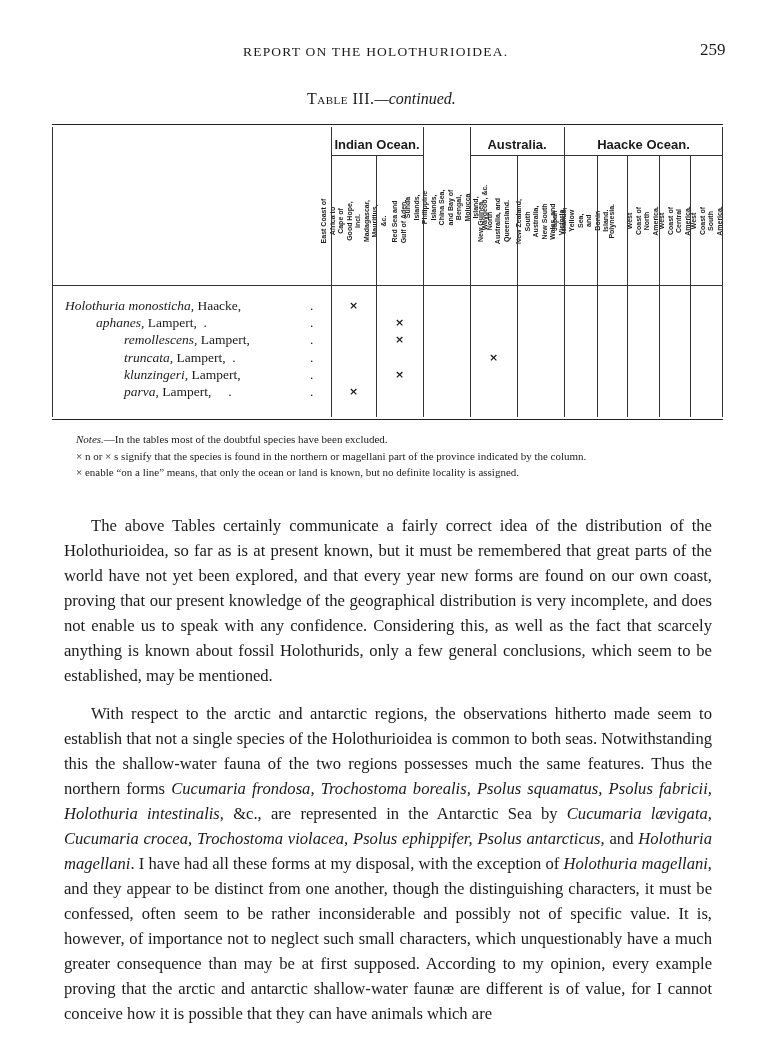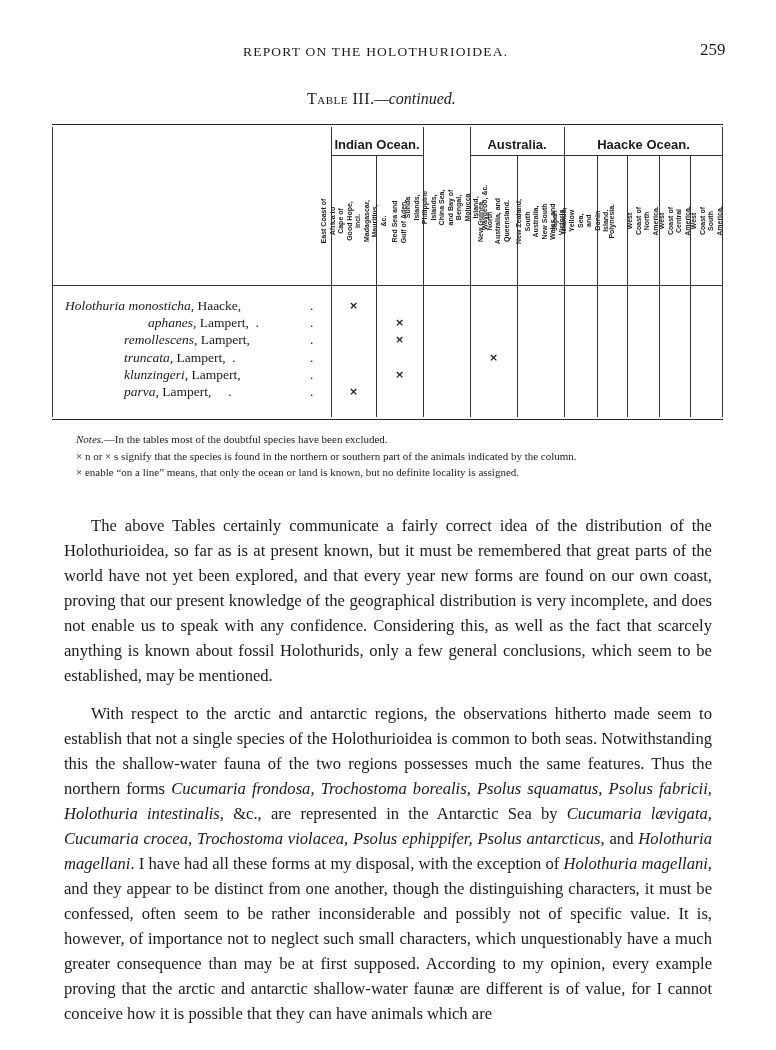--- a/index.html
+++ b/index.html
@@ -128,21 +128,21 @@
       </div>
       <div class="col-head" style="left: 638px; width: 33px; top: 32px; height: 128px;">
         <span>West Coast of South
 America.</span>
       </div>
     </div>
 
   <div id="rows-layer">
       <div class="species-row" style="top: 172px; padding-left: 13px;"><i>Holothuria </i><i>monosticha</i><span style="white-space: pre;">, Haacke,</span><span class="leader-dot">.</span></div>
       <div class="mark" style="top: 172px; left: 291.5px;">×</div>
-      <div class="species-row" style="top: 189.2px; padding-left: 96px;"><i>aphanes</i><span style="white-space: pre;">, Lampert,  .</span><span class="leader-dot">.</span></div>
+      <div class="species-row" style="top: 189.2px; padding-left: 44px;"><i>aphanes</i><span style="white-space: pre;">, Lampert,  .</span><span class="leader-dot">.</span></div>
       <div class="mark" style="top: 189.2px; left: 337.5px;">×</div>
       <div class="species-row" style="top: 206.4px; padding-left: 72px;"><i>remollescens</i><span style="white-space: pre;">, Lampert,</span><span class="leader-dot">.</span></div>
       <div class="mark" style="top: 206.4px; left: 337.5px;">×</div>
       <div class="species-row" style="top: 223.6px; padding-left: 72px;"><i>truncata</i><span style="white-space: pre;">, Lampert,  .</span><span class="leader-dot">.</span></div>
       <div class="mark" style="top: 223.6px; left: 431.5px;">×</div>
       <div class="species-row" style="top: 240.8px; padding-left: 72px;"><i>klunzingeri</i><span style="white-space: pre;">, Lampert,</span><span class="leader-dot">.</span></div>
       <div class="mark" style="top: 240.8px; left: 337.5px;">×</div>
       <div class="species-row" style="top: 258px; padding-left: 72px;"><i>parva</i><span style="white-space: pre;">, Lampert,     .</span><span class="leader-dot">.</span></div>
       <div class="mark" style="top: 258px; left: 291.5px;">×</div>
     </div>
@@ -153,20 +153,20 @@
     <div class="vline" style="left: 465px; top: 30px; height: 262px;"></div>
     <div class="vline" style="left: 512px; top: 2px; height: 290px;"></div>
     <div class="vline" style="left: 545px; top: 30px; height: 262px;"></div>
     <div class="vline" style="left: 575px; top: 30px; height: 262px;"></div>
     <div class="vline" style="left: 607px; top: 30px; height: 262px;"></div>
     <div class="vline" style="left: 638px; top: 30px; height: 262px;"></div>
   </div>
 
 <div class="notes">
   <div><i>Notes.</i><span>—In the tables most of the doubtful species have been excluded.</span></div>
-  <div>× n or × s signify that the species is found in the northern or southern part of the animals indicated by the column.</div>
+  <div>× n or × s signify that the species is found in the northern or magellani part of the province indicated by the column.</div>
   <div>× enable “on a line” means, that only the ocean or land is known, but no definite locality is assigned.</div>
 </div>
 
 <div class="body-text" style="top:500px;">
   <p>The above Tables certainly communicate a fairly correct idea of the distribution of the Holothurioidea, so far as is at present known, but it must be remembered that great parts of the world have not yet been explored, and that every year new forms are found on our own coast, proving that our present knowledge of the geographical distribution is very incomplete, and does not enable us to speak with any confidence.  Considering this, as well as the fact that scarcely anything is known about fossil Holothurids, only a few general conclusions, which seem to be established, may be mentioned.</p>
   <p id="p2"><span>With respect to the arctic and antarctic regions, the observations hitherto made seem to establish that not a single species of the Holothurioidea is common to both seas. Notwithstanding this the shallow-water fauna of the two regions possesses much the same features.  Thus the northern forms </span><i>Cucumaria frondosa, Trochostoma borealis, Psolus squamatus, Psolus fabricii, Holothuria intestinalis</i><span>, &amp;c., are represented in the Antarctic Sea by </span><i>Cucumaria lævigata, Cucumaria crocea, Trochostoma violacea, Psolus ephippifer, Psolus antarcticus</i><span>, and </span><i>Holothuria magellani</i><span>.  I have had all these forms at my disposal, with the exception of </span><i>Holothuria magellani</i><span>, and they appear to be distinct from one another, though the distinguishing characters, it must be confessed, often seem to be rather inconsiderable and possibly not of specific value.  It is, however, of importance not to neglect such small characters, which unquestionably have a much greater consequence than may be at first supposed.  According to my opinion, every example proving that the arctic and antarctic shallow-water faunæ are different is of value, for I cannot conceive how it is possible that they can have animals which are</span></p>
 </div>
 
 </body></html>

